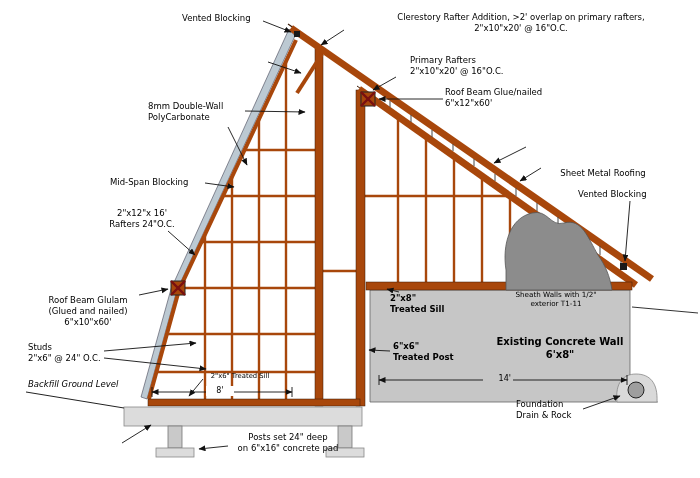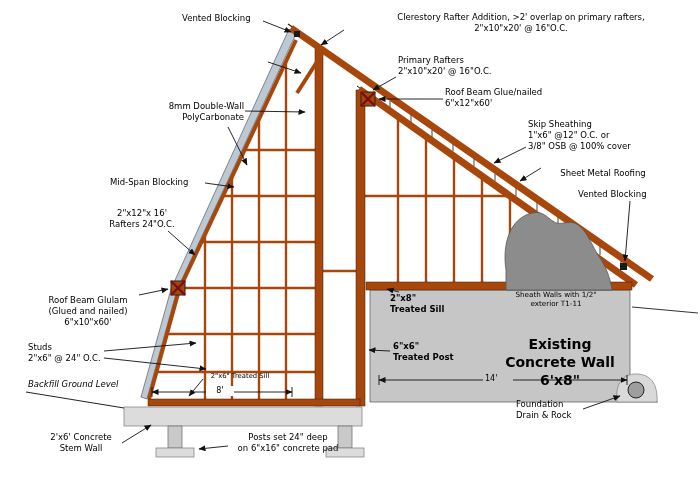--- a/index.html
+++ b/index.html
@@ -5,21 +5,21 @@
   html,body{margin:0;padding:0;background:#fff;}
   .stage{position:relative;width:700px;height:478px;background:#fff;
          font-family:"DejaVu Sans", sans-serif;overflow:hidden;}
   .stage svg{position:absolute;left:0;top:0;}
   .lbl{position:absolute;font-size:8.5px;line-height:1.28;color:#000;
        white-space:pre-line;}
   .lbl.b{font-weight:bold;}
   .lbl.i{font-style:italic;}
   .lbl.small{font-size:6.8px;}
   .lbl.xs{font-size:7.2px;}
-  .lbl.big{font-size:14px;}
+  .lbl.big{font-size:10px;}
   .lbl.dim{font-size:8px;background:#fff;padding:0 2px;}
   .lbl.dimg{font-size:8px;background:var(--concrete,#c6c6c6);padding:0 2px;}
 </style>
 </head>
 <body>
 
 <div class="stage">
 
 <svg width="700" height="478" viewBox="0 0 700 478">
   <defs>
@@ -157,29 +157,26 @@
     <line x1="203" y1="379" x2="189" y2="396" marker-end="url(#arr)"></line>
     <line x1="122" y1="443" x2="151" y2="425" marker-end="url(#arr)"></line>
     <line x1="228" y1="446" x2="199" y2="449" marker-end="url(#arr)"></line>
     <line x1="583" y1="409" x2="620" y2="396" marker-end="url(#arr)"></line>
   </g>
 </svg>
 
 <div class="lbl" style="left:182px;top:13px;width:82px;text-align:left">Vented Blocking</div>
 <div class="lbl" style="left:347px;top:12px;width:348px;text-align:center">Clerestory Rafter Addition, &gt;2' overlap on primary rafters,
 2"x10"x20' @ 16"O.C.</div>
-<div class="lbl" style="left:398px;top:55px;width:130px;text-align:left">Primary Rafters
+<div class="lbl" style="left:410px;top:55px;width:130px;text-align:left">Primary Rafters
 2"x10"x20' @ 16"O.C.</div>
 <div class="lbl" style="left:445px;top:87px;width:130px;text-align:left">Roof Beam Glue/nailed
 6"x12"x60'</div>
-<div class="lbl" style="left:148px;top:101px;width:96px;text-align:right">8mm Double-Wall
+<div class="lbl" style="left:148px;top:101px;width:96px;text-align:left">8mm Double-Wall
 PolyCarbonate</div>
-<div class="lbl" style="left:528px;top:119px;width:145px;text-align:left">Skip Sheathing
-1"x6" @12" O.C. or
-3/8" OSB @ 100% cover</div>
 <div class="lbl" style="left:543px;top:168px;width:120px;text-align:center">Sheet Metal Roofing</div>
 <div class="lbl" style="left:110px;top:177px;width:94px;text-align:left">Mid-Span Blocking</div>
 <div class="lbl" style="left:104px;top:208px;width:76px;text-align:center">2"x12"x 16'
 Rafters 24"O.C.</div>
 <div class="lbl" style="left:578px;top:189px;width:85px;text-align:left">Vented Blocking</div>
 <div class="lbl" style="left:38px;top:295px;width:100px;text-align:center">Roof Beam Glulam
 (Glued and nailed)
 6"x10"x60'</div>
 <div class="lbl b" style="left:390px;top:293px;width:60px;text-align:left">2"x8"
 Treated Sill</div>
@@ -187,21 +184,19 @@
 exterior  T1-11</div>
 <div class="lbl b big" style="left:496px;top:336px;width:128px;text-align:center">Existing  Concrete Wall
 6'x8"</div>
 <div class="lbl" style="left:28px;top:342px;width:76px;text-align:left">Studs
 2"x6" @ 24" O.C.</div>
 <div class="lbl b" style="left:393px;top:341px;width:62px;text-align:left">6"x6"
 Treated Post</div>
 <div class="lbl i" style="left:28px;top:379px;width:118px;text-align:left">Backfill Ground Level</div>
 <div class="lbl small" style="left:206px;top:372px;width:68px;text-align:center">2"x6" Treated Sill</div>
 <div class="lbl dim" style="left:206px;top:386px;width:24px;text-align:center">8'</div>
-<div class="lbl dimg" style="left:483px;top:374px;width:26px;text-align:left">14'</div>
-<div class="lbl" style="left:40px;top:432px;width:82px;text-align:center">2'x6' Concrete
-Stem Wall</div>
+<div class="lbl dimg" style="left:483px;top:374px;width:26px;text-align:right">14'</div>
 <div class="lbl" style="left:230px;top:432px;width:116px;text-align:center">Posts set 24" deep
 on 6"x16" concrete pad</div>
 <div class="lbl" style="left:516px;top:399px;width:66px;text-align:left">Foundation
 Drain &amp; Rock</div>
 
 </div>
 
 </body></html>

